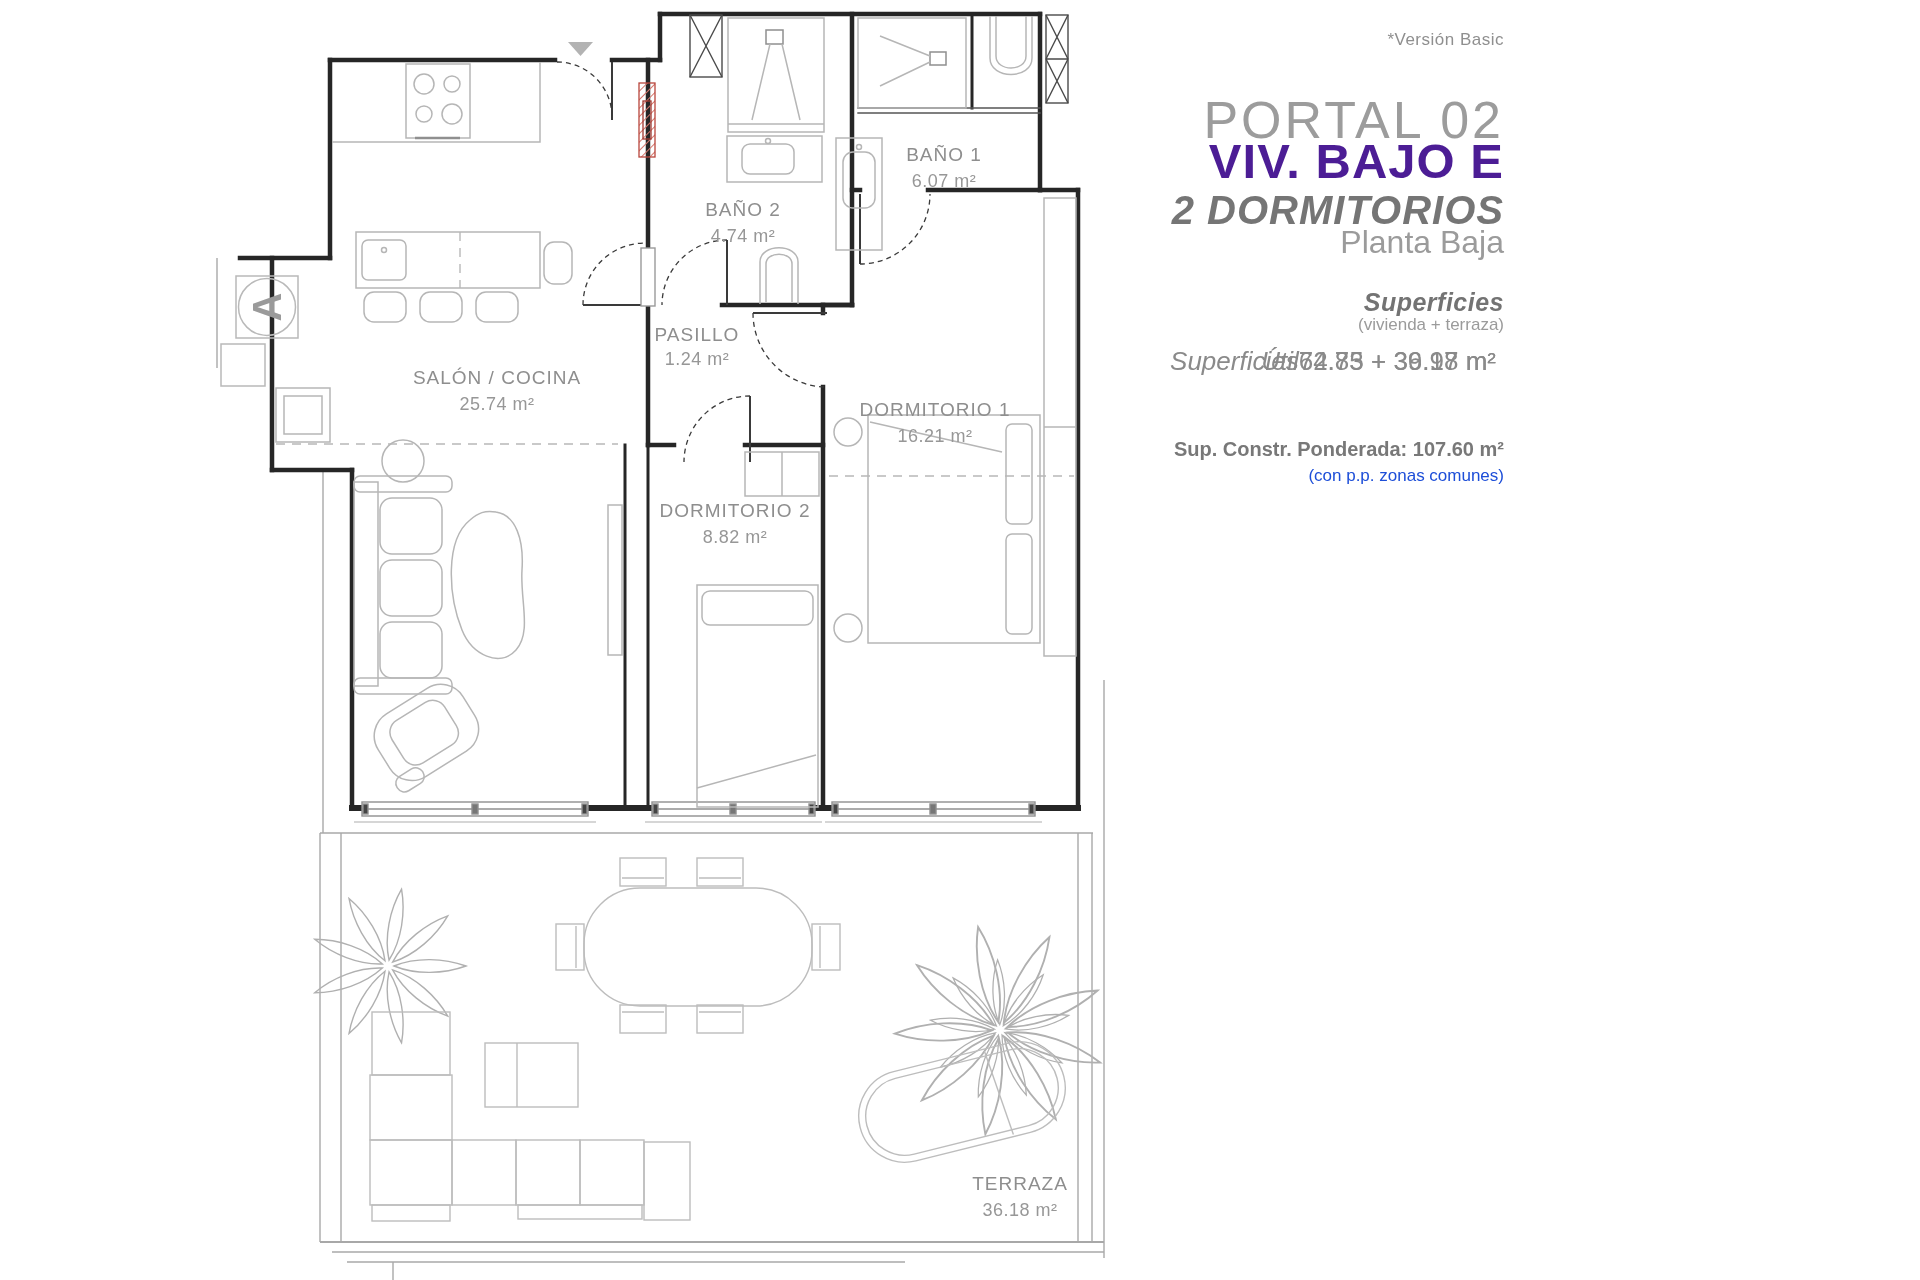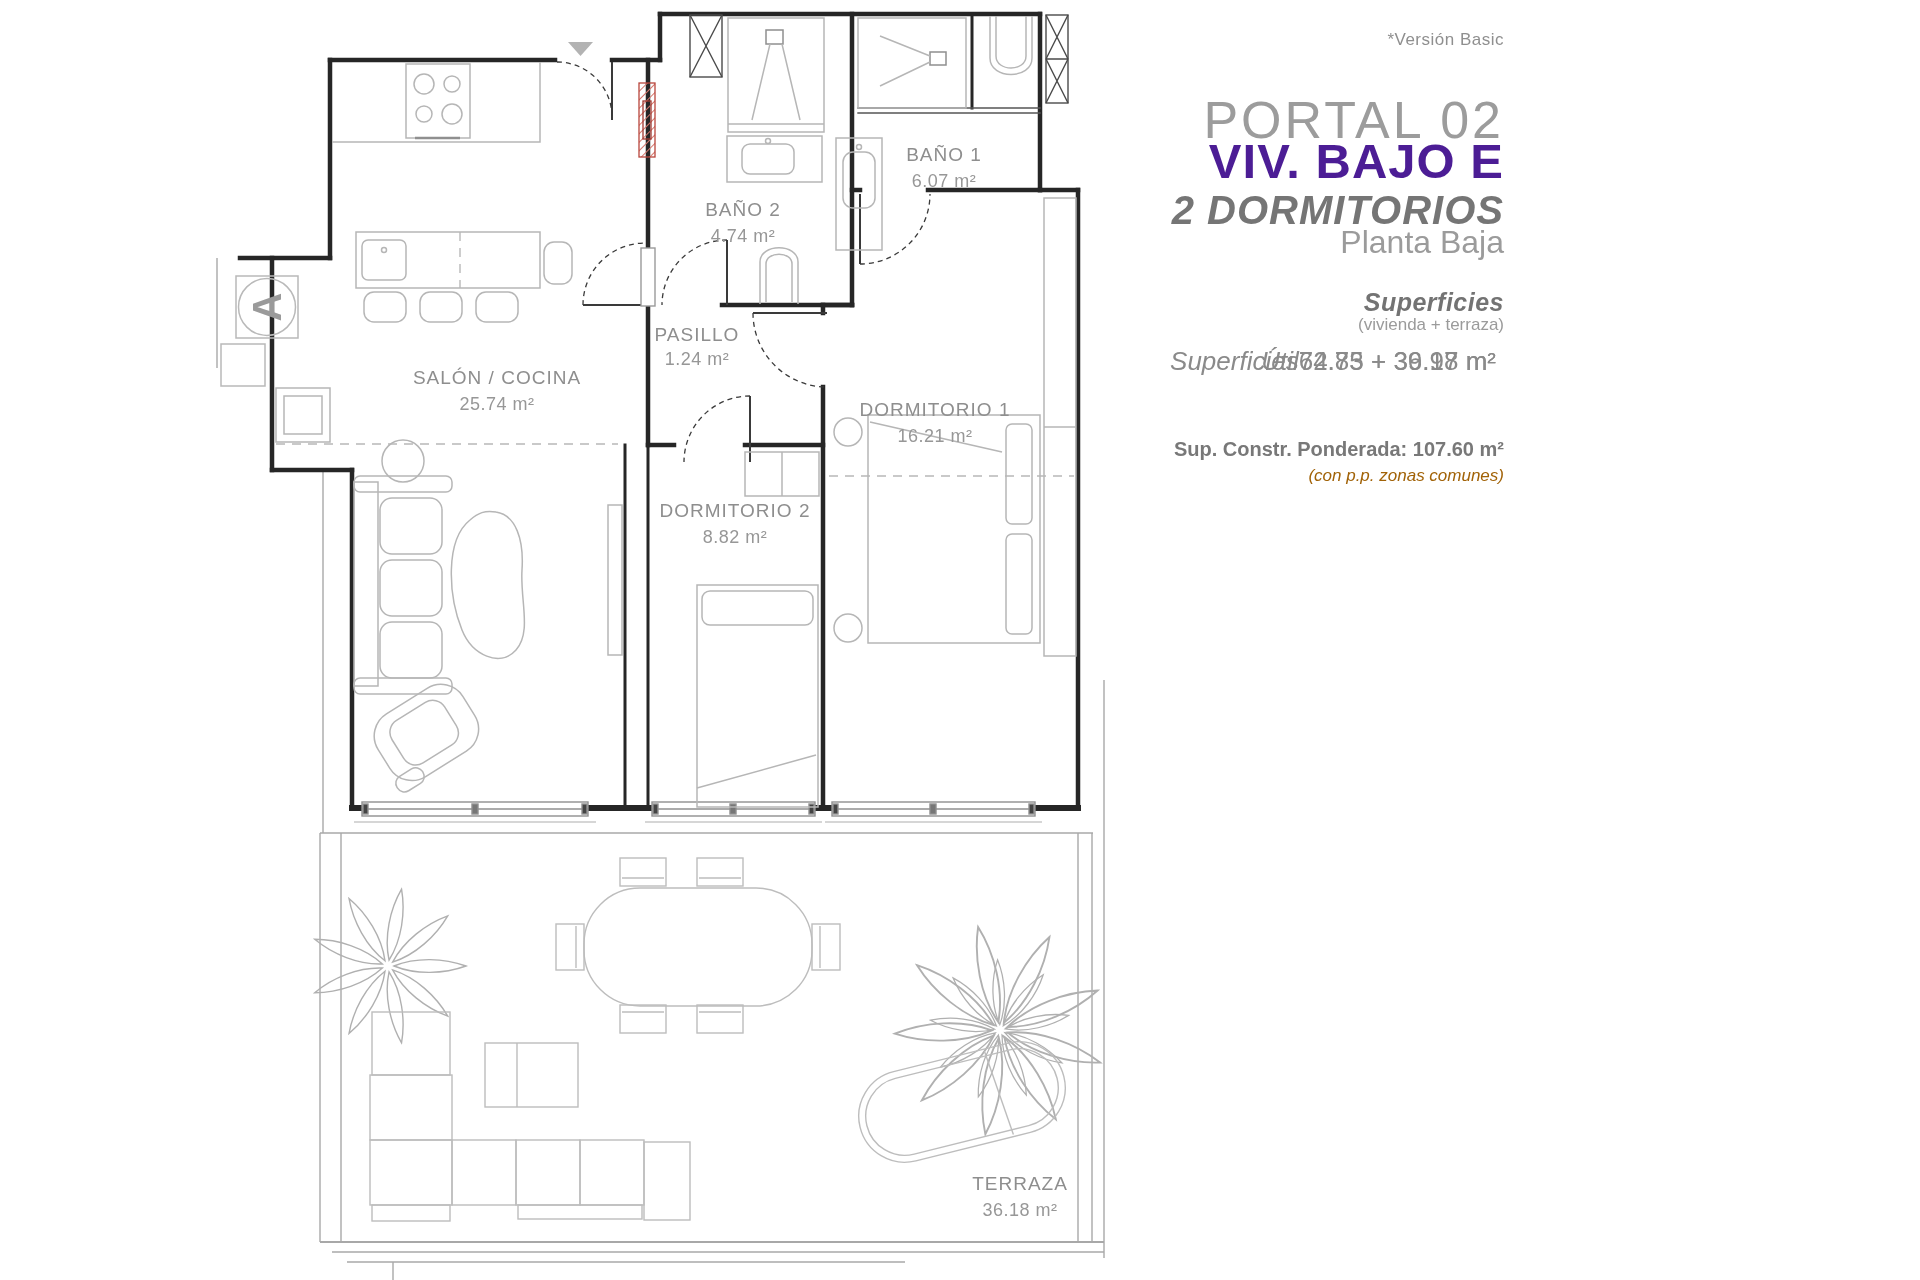--- a/index.html
+++ b/index.html
@@ -16,21 +16,21 @@
   .portal{top:90px;font-size:52px;color:#9c9c9c;letter-spacing:3px;}
   .unit{top:133px;font-size:49px;font-weight:bold;color:#4c1d95;letter-spacing:1px;}
   .unittype{top:188px;font-size:40px;font-weight:bold;font-style:italic;color:#757575;letter-spacing:1px;}
   .floor{top:224px;font-size:32px;color:#9b9b9b;}
   .sup-head{top:288px;font-size:25px;font-weight:bold;color:#737373;letter-spacing:.5px;font-style:italic;}
   .sup-sub{top:315px;font-size:17px;color:#9b9b9b;}
   .sup-rows{top:346px;width:304px;}
   .sup-rows .row{display:flex;justify-content:space-between;font-size:26px;color:#8a8a8a;line-height:31px;}
   .sup-rows .lbl{font-style:italic;}
   .weighted{top:438px;font-size:20px;font-weight:bold;color:#787878;}
-  .weighted-note{top:466px;font-size:17px;font-style:italic;color:#a16207;}
+  .weighted-note{top:466px;font-size:17px;color:#1d4ed8;}
 </style>
 </head>
 <body>
 
 <div class="page">
 
   <svg width="1920" height="1280" viewBox="0 0 1920 1280">
     <defs>
       <pattern id="hatch" width="6" height="6" patternUnits="userSpaceOnUse" patternTransform="rotate(45)">
         <line x1="0" y1="0" x2="0" y2="6" stroke="#d4766b" stroke-width="2"></line>

